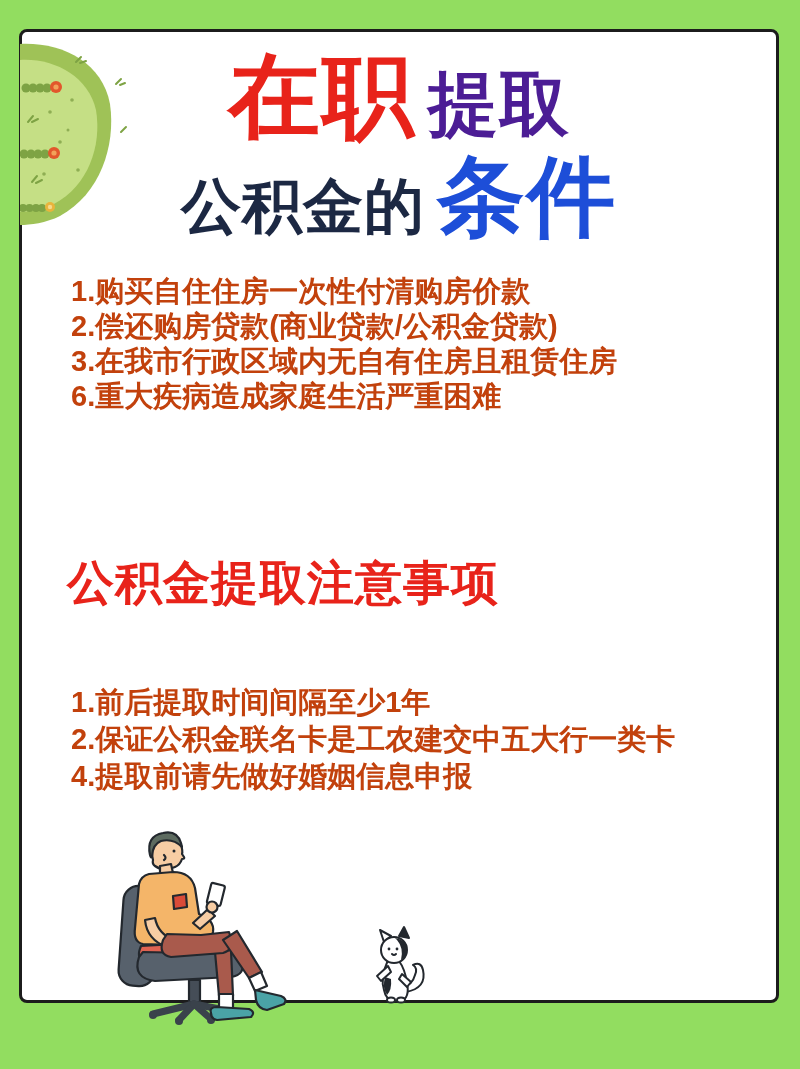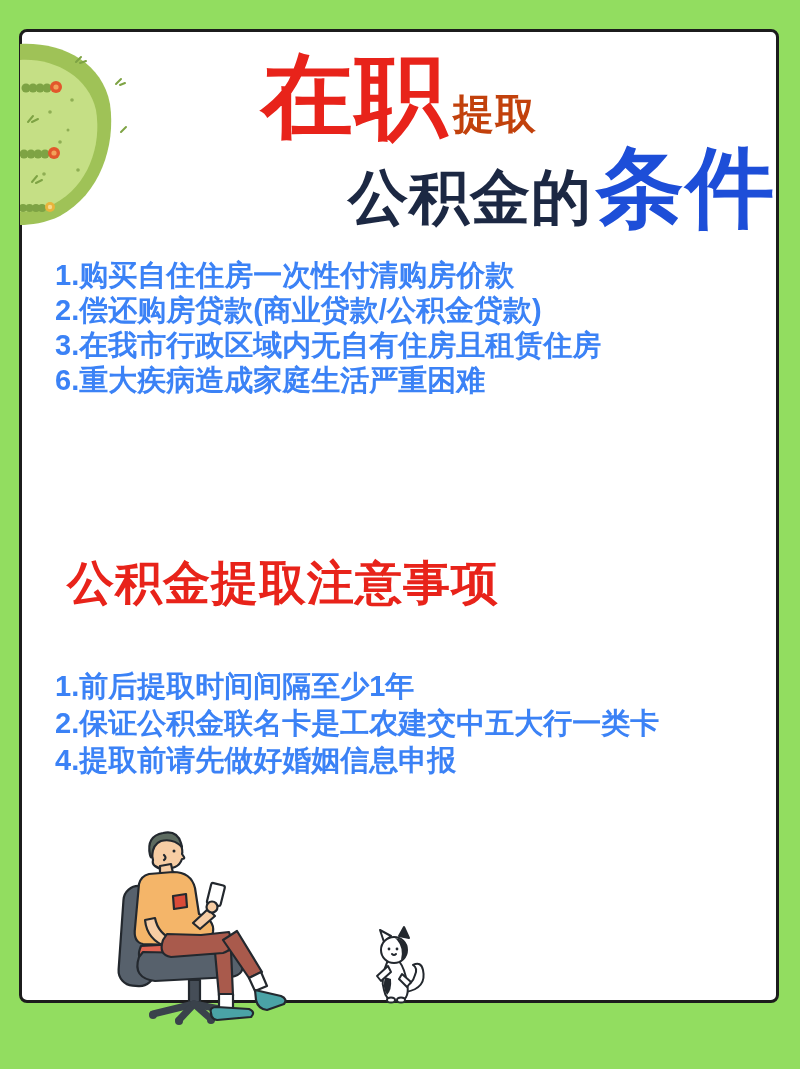--- a/index.html
+++ b/index.html
@@ -4,29 +4,29 @@
 <style>
   html,body{margin:0;padding:0;}
   .page{position:relative;width:800px;height:1069px;background:#92dd60;overflow:hidden;
         font-family:"Liberation Sans","DejaVu Sans",sans-serif;}
   .card{position:absolute;left:19px;top:29px;width:754px;height:968px;background:#ffffff;
         border:3px solid #1c1c1c;border-radius:8px;}
   .leaf{position:absolute;left:-2px;top:10px;pointer-events:none;}
 
   .title-block{position:absolute;top:18px;left:0;width:100%;text-align:center;
                font-weight:900;line-height:1;}
-  .title-row{display:flex;justify-content:center;align-items:baseline;gap:4px;}
-  .title-row.second{margin-top:2px;justify-content:flex-end;}
+  .title-row{display:flex;justify-content:center;align-items:baseline;gap:12px;}
+  .title-row.second{margin-top:11px;}
   .t-red1{color:#e8231a;font-size:92px;letter-spacing:2px;}
-  .t-dark{color:#c2410c;font-size:41px;letter-spacing:1px;}
+  .t-dark{color:#4c1d95;font-size:70px;letter-spacing:1px;}
   .t-navy{color:#1c2843;font-size:60px;letter-spacing:1px;}
   .t-red2{color:#1d4ed8;font-size:88px;letter-spacing:2px;}
 
-  .plist{position:absolute;left:33px;margin:0;padding:0;list-style:none;
-         font-size:29px;font-weight:700;color:#3b82f6;}
+  .plist{position:absolute;left:33px;margin:16px;padding:0;list-style:none;
+         font-size:29px;font-weight:700;color:#c2410c;}
   .cond-list{top:226px;line-height:35px;}
   .notes-list{top:636px;line-height:37px;}
   .notes-heading{position:absolute;left:33px;top:508px;margin:12px;
                  font-size:47px;font-weight:900;color:#e8231a;letter-spacing:1px;}
 
   .figure{position:absolute;left:103px;top:828px;z-index:3;}
 </style>
 </head>
 <body>
 

